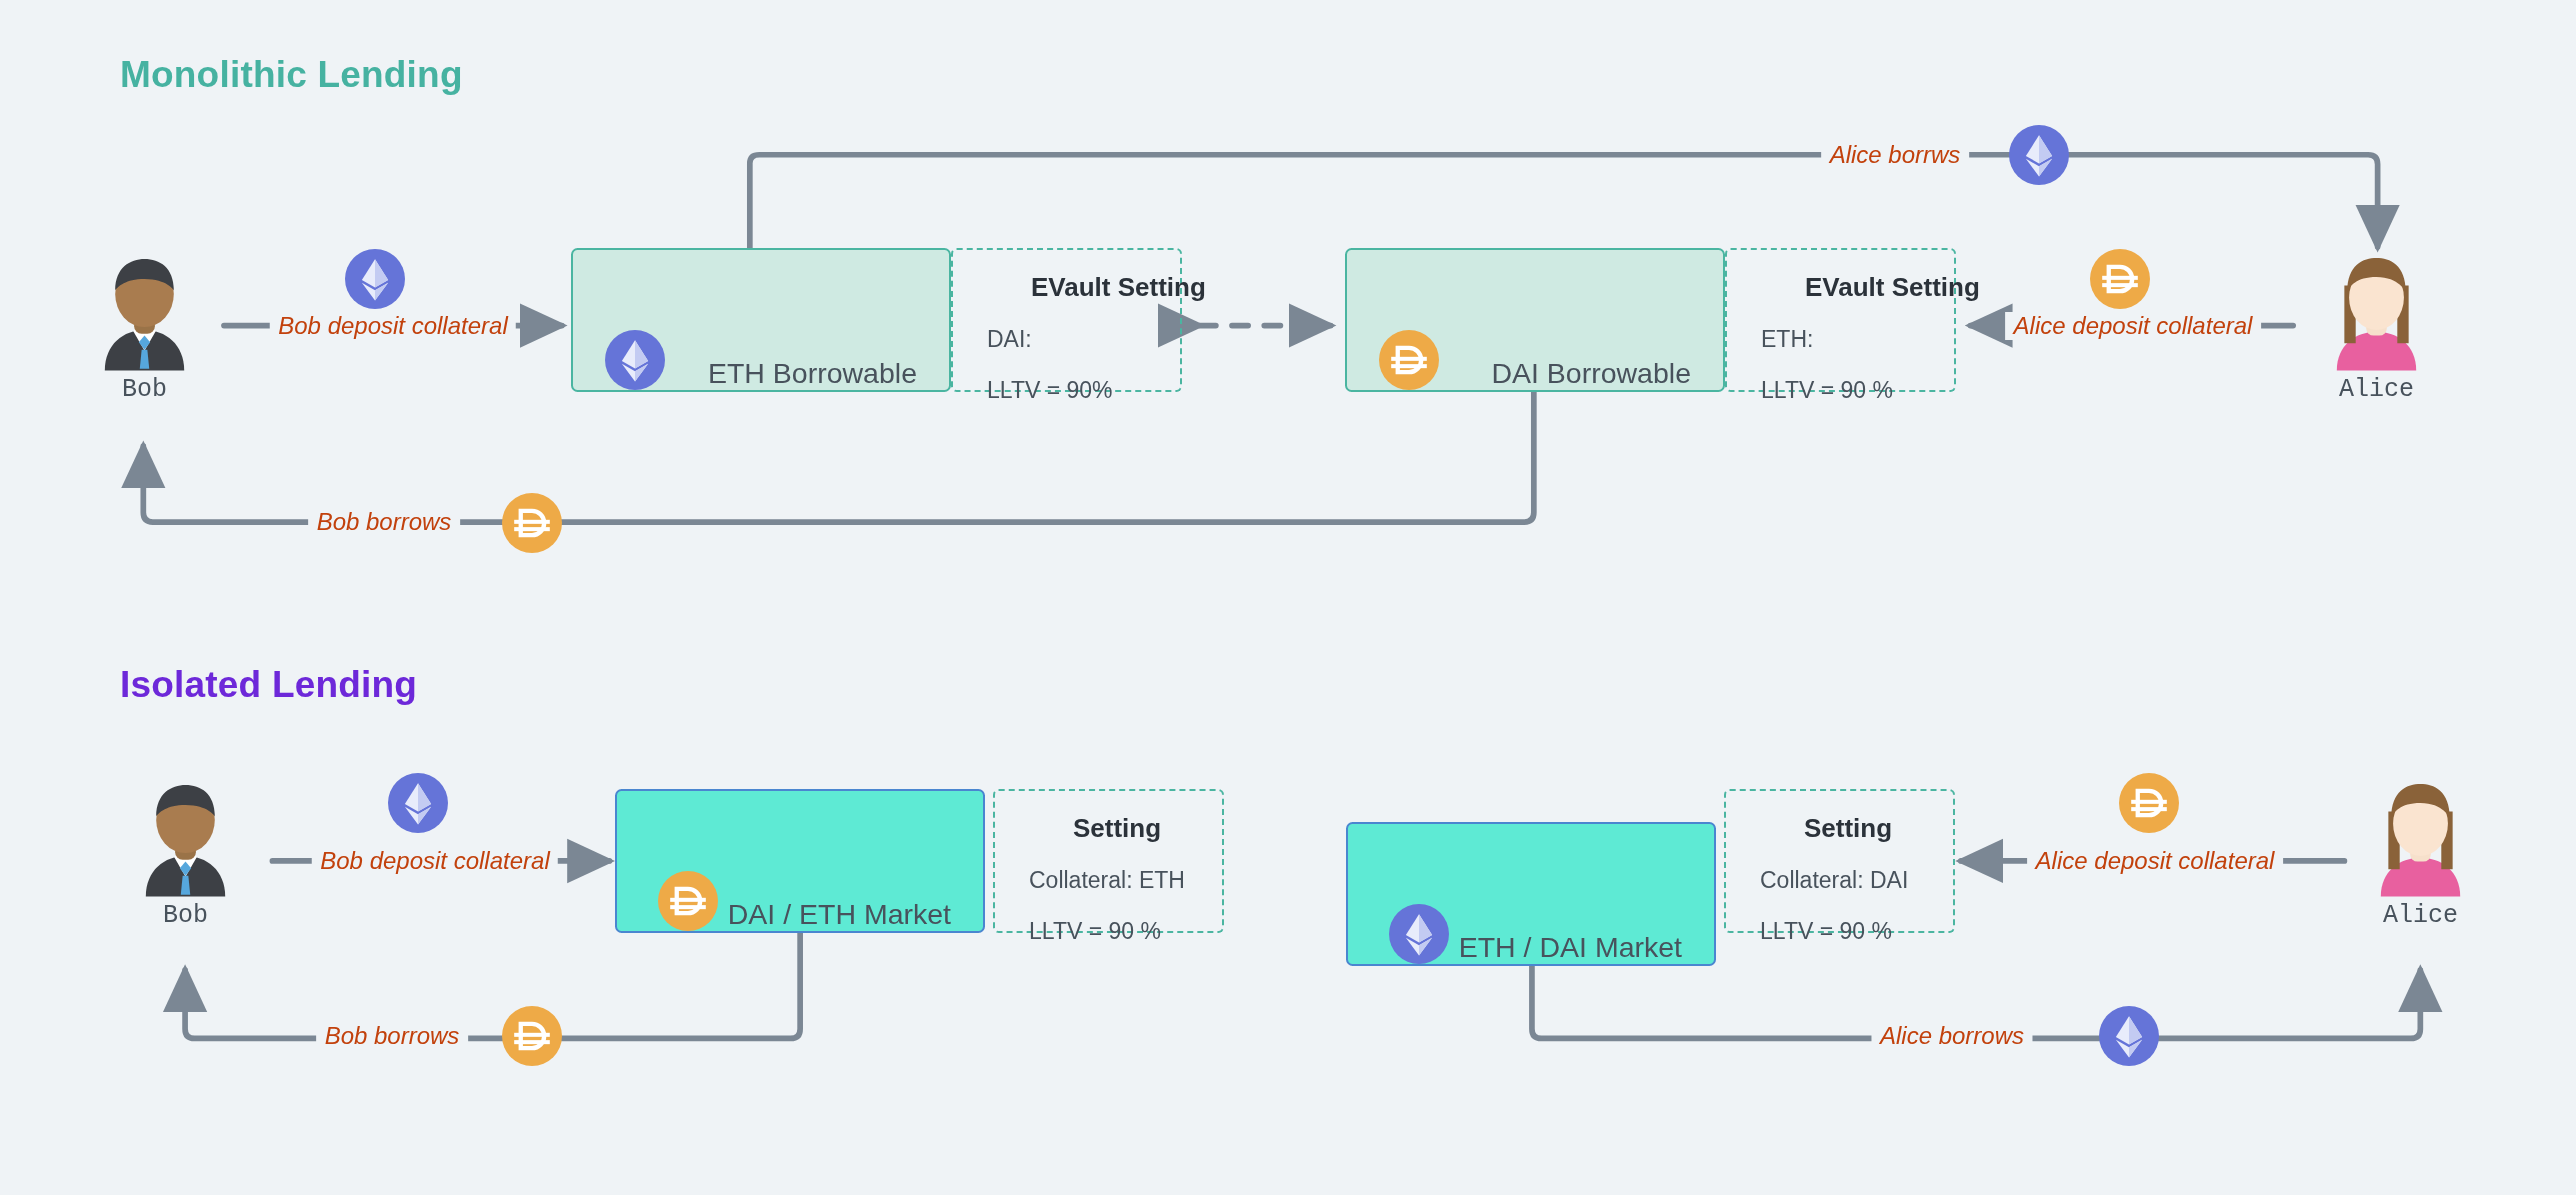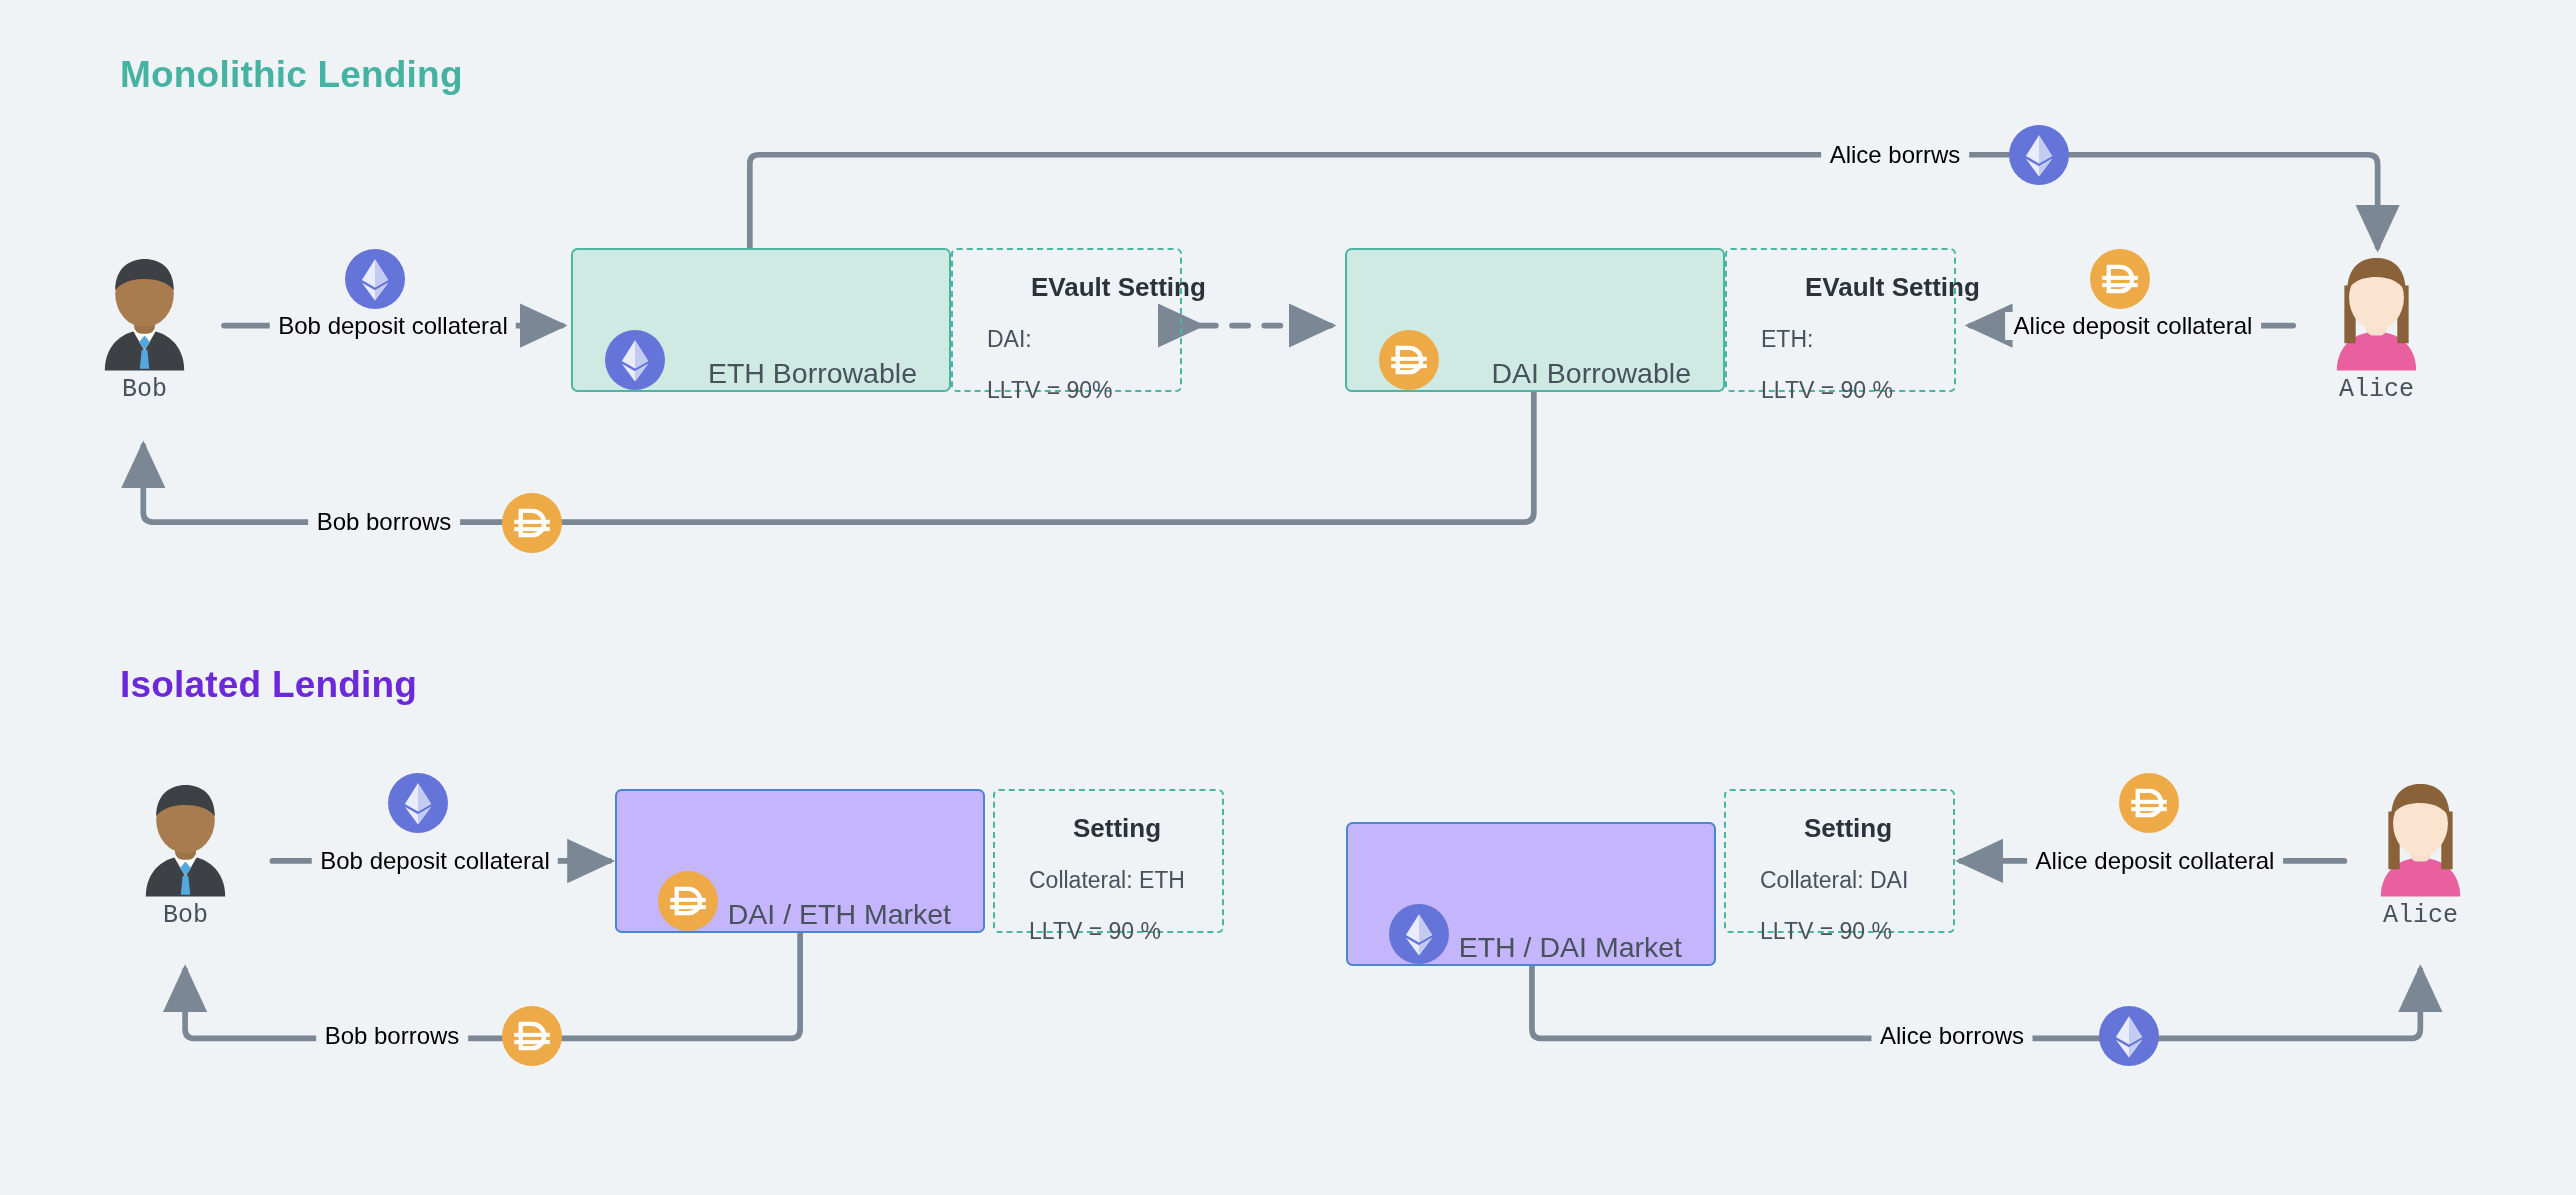--- a/index.html
+++ b/index.html
@@ -25,21 +25,21 @@
 
   
   .vbox {
     position: absolute;
     border-radius: 6.6px;
     display: flex;
     align-items: flex-end;
     padding: 0 32px;
   }
   .vbox.teal { background: #cfeae2; border: 2.8px solid #4ab5a1; }
-  .vbox.blue { background: #c4b5fd; border: 2.8px solid #4a86d0; padding-left: 41px; }
+  .vbox.blue { background: #5eead4; border: 2.8px solid #4a86d0; padding-left: 41px; }
   .vbox .vlabel {
     flex: 1;
     text-align: right;
     font-size: 28.5px;
     color: #48525c;
     white-space: nowrap;
   }
 
   
   .sbox {
@@ -60,25 +60,26 @@
   
   .coin { position: absolute; border-radius: 50%; }
   .coin.eth { background: #6574d8; }
   .coin.dai { background: #eeaa47; }
   .coin svg { display: block; width: 100%; height: 100%; }
 
   
   .elabel {
     position: absolute;
     font-size: 24px;
-    color: #000000;
+    color: #c2410c;
     white-space: nowrap;
     background: #eff3f6;
     padding: 0 8.5px;
     transform: translate(-50%, -50%);
+    font-style: italic;
   }
 
   
   .avatar { position: absolute; }
   .avatar svg { display: block; }
   .aname {
     position: absolute;
     width: 100%;
     text-align: center;
     font-size: 25px;

